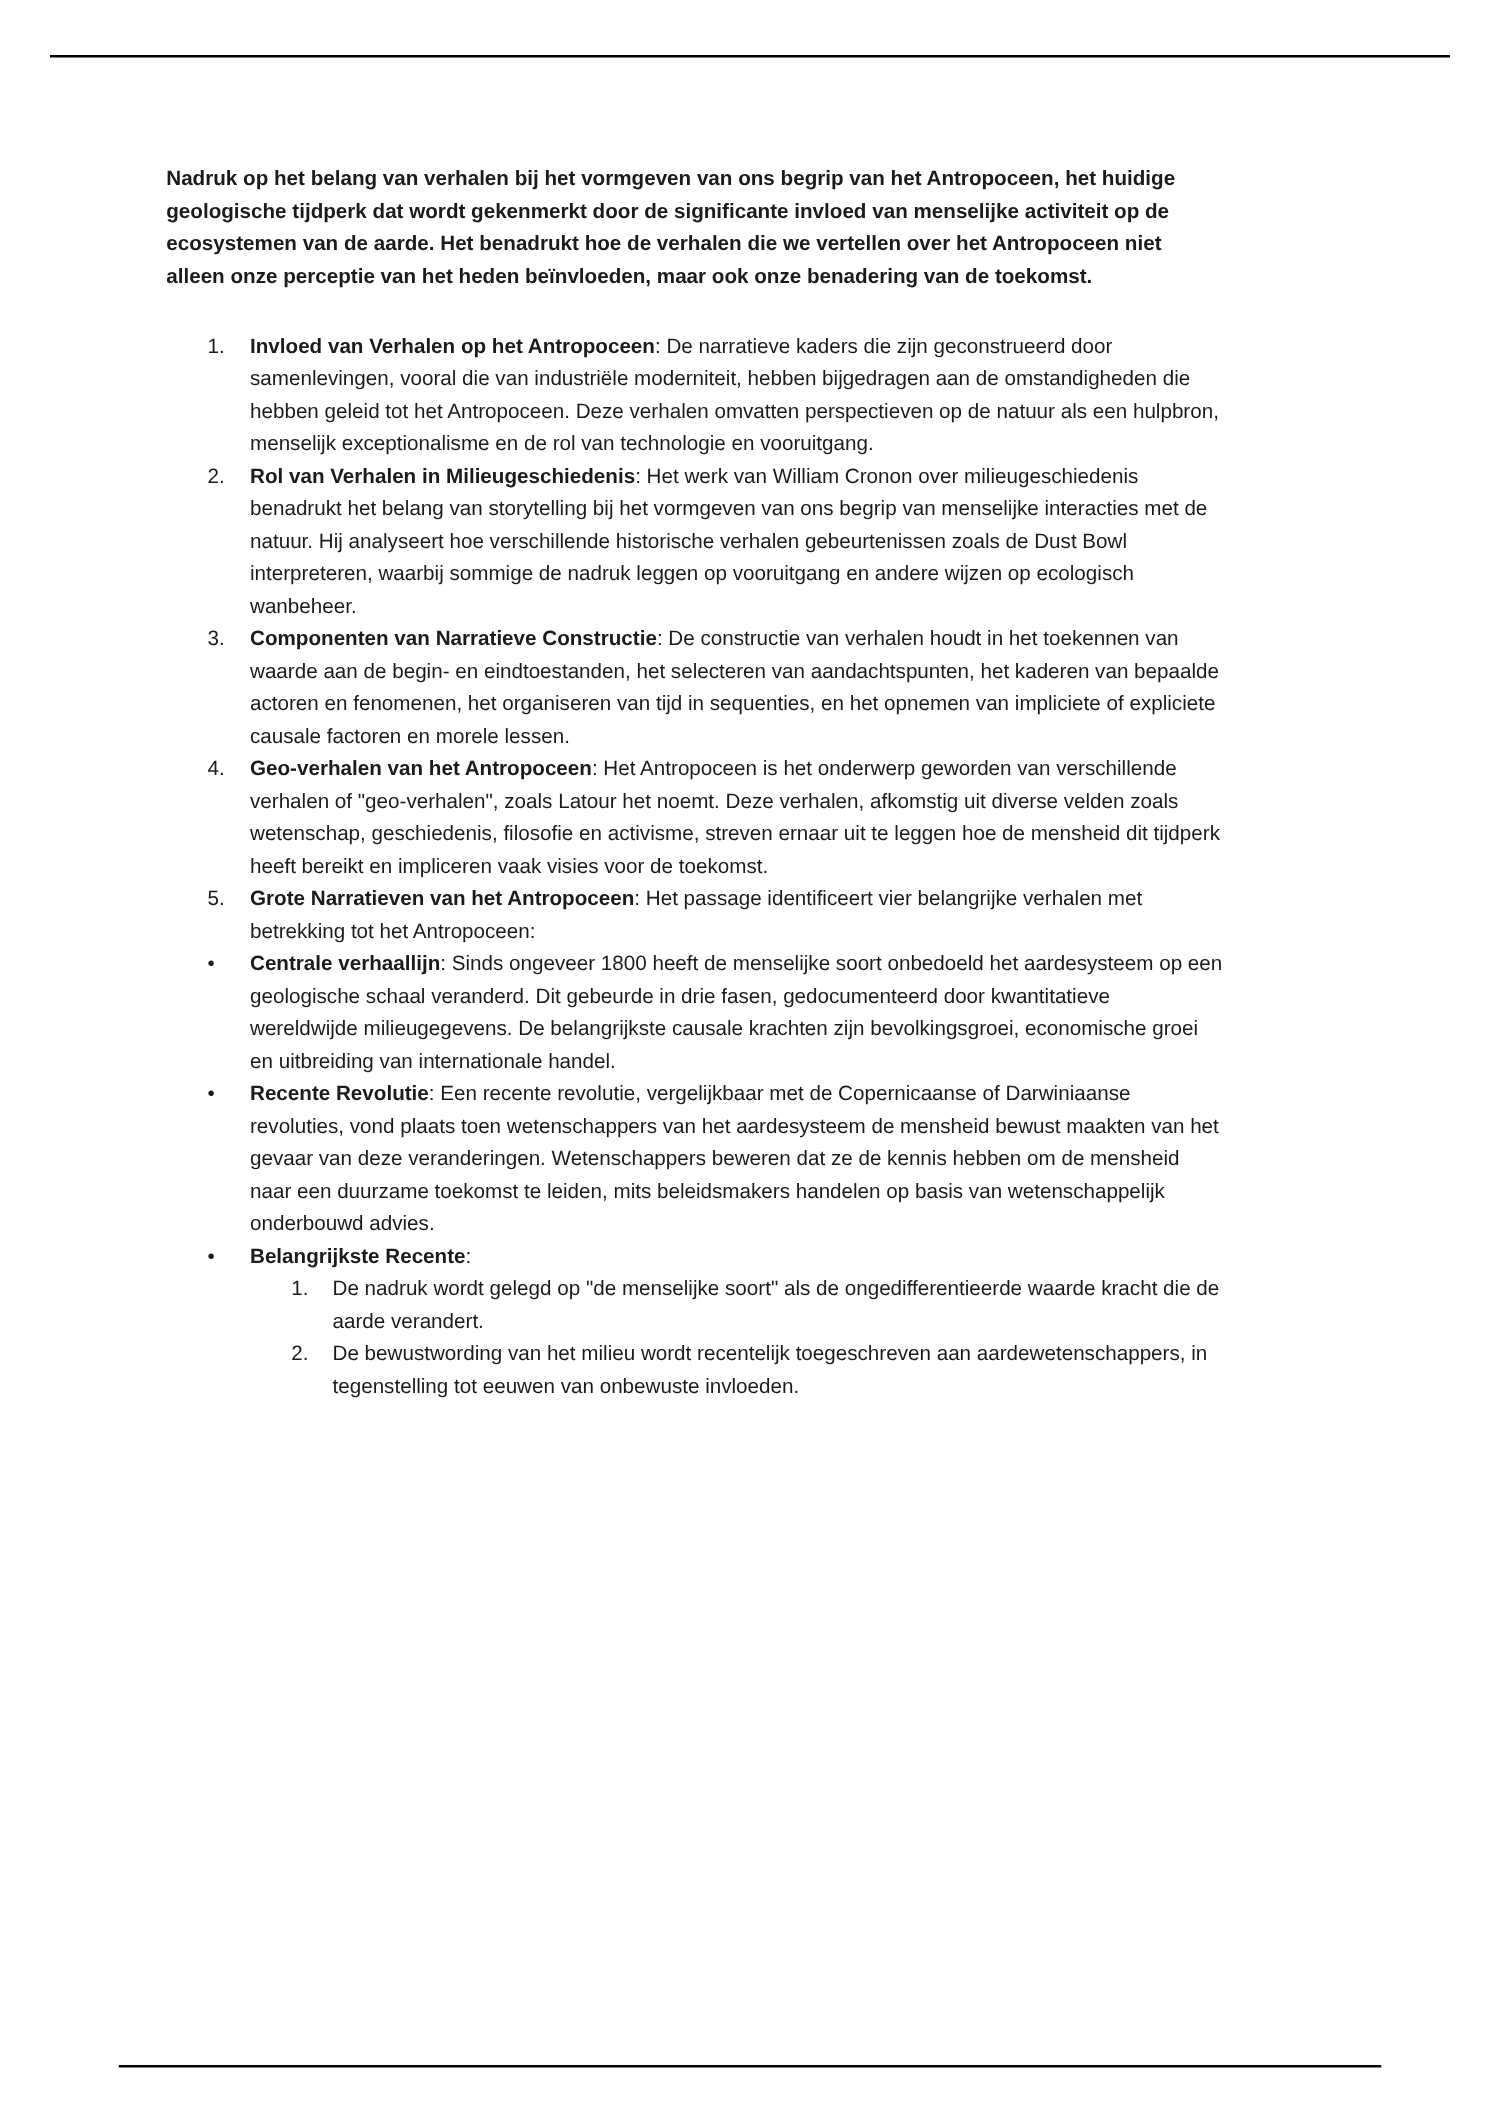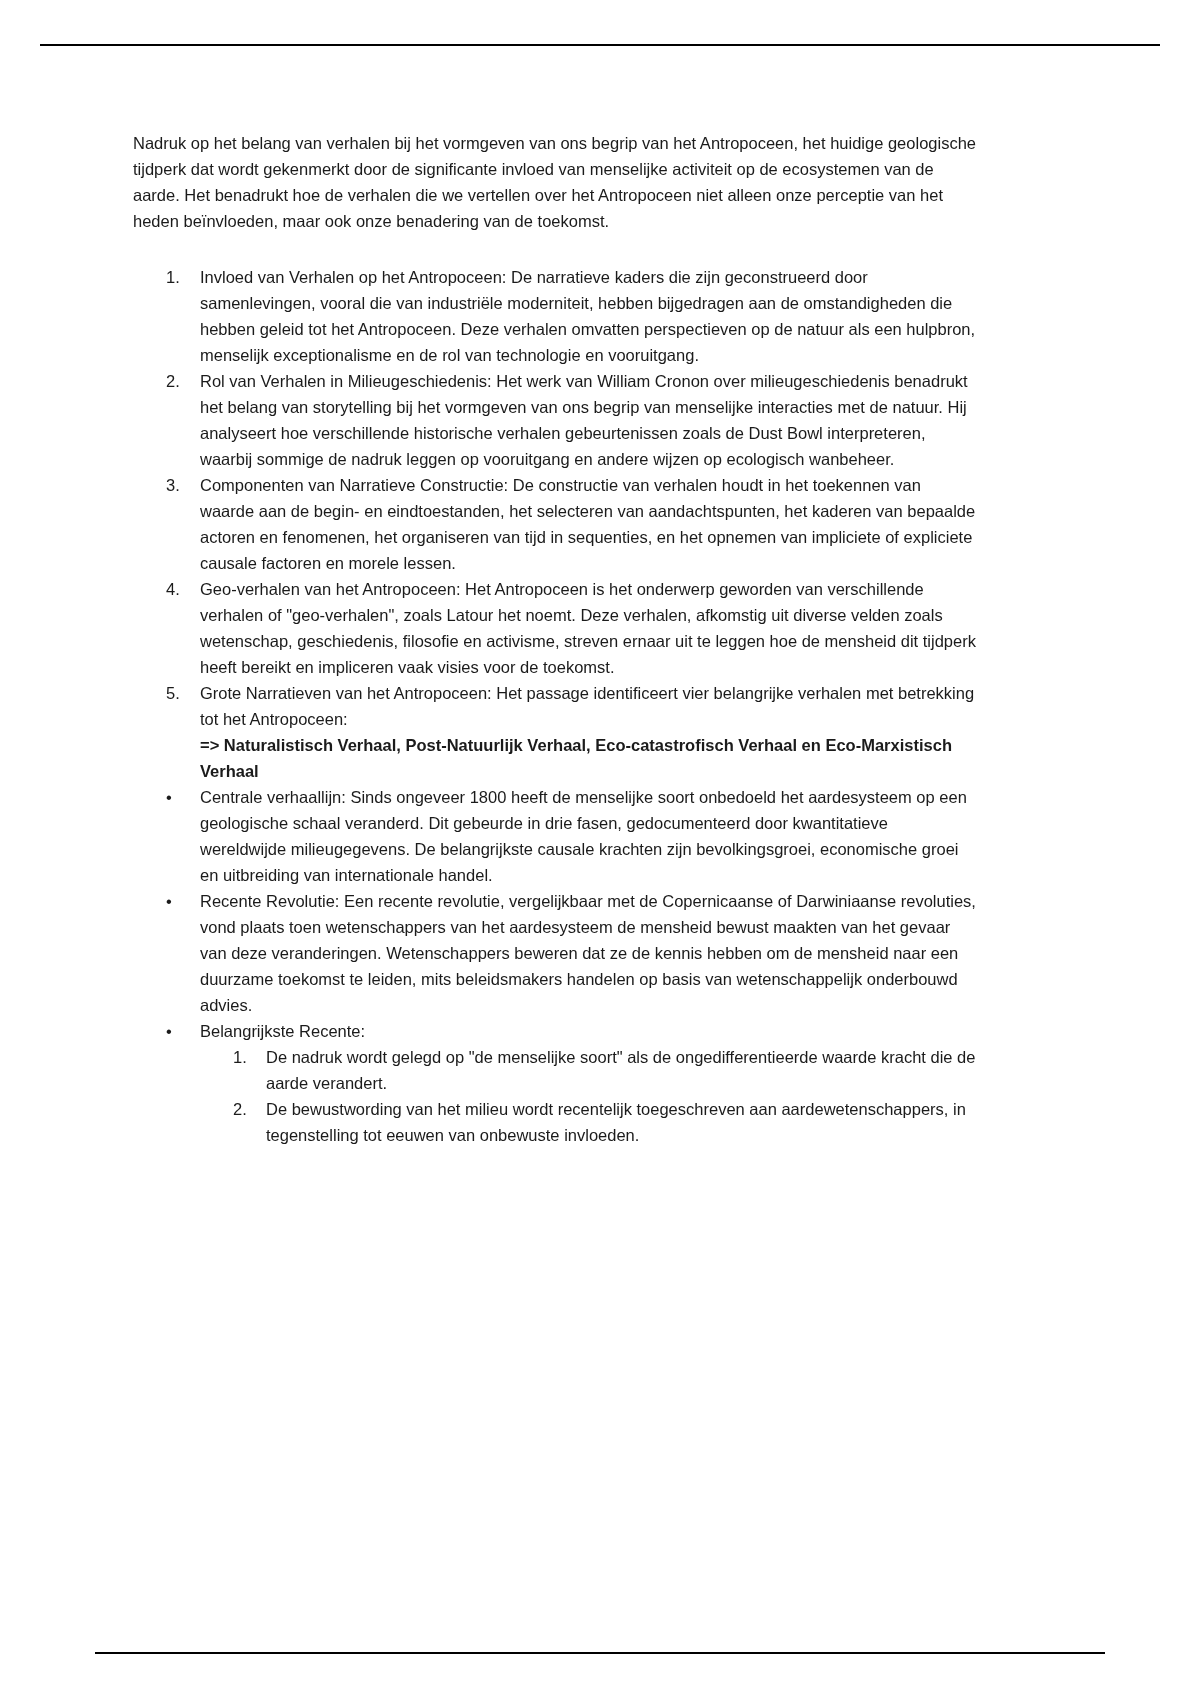--- a/index.html
+++ b/index.html
@@ -22,22 +22,22 @@
   .rule-bottom { top: 1652px; left: 95px; width: 1010px; }
 
   .content {
     position: absolute;
     top: 130px;
     left: 133px;
     width: 845px;
     font-size: 16.5px;
     line-height: 26px;
   }
-  .b { font-weight: normal; }
-  p.para { margin: 0; }
+  .b { font-weight: bold; }
+  p.para { margin: 0; font-weight: bold; }
   .closing { margin-top: 26px; }
 
   .numbered-list { margin-top: 30px; }
   .li {
     display: flex;
     align-items: flex-start;
   }
   .numbered-list > .li { padding-left: 33px; }
   .li > .marker {
     flex: none;
@@ -87,21 +87,20 @@
     </div>
 
     <div class="li">
       <span class="marker">4.</span>
       <span class="li-body"><span class="b">Geo-verhalen van het Antropoceen</span><span>: Het Antropoceen is het onderwerp geworden van verschillende verhalen of "geo-verhalen", zoals Latour het noemt. Deze verhalen, afkomstig uit diverse velden zoals wetenschap, geschiedenis, filosofie en activisme, streven ernaar uit te leggen hoe de mensheid dit tijdperk heeft bereikt en impliceren vaak visies voor de toekomst.</span></span>
     </div>
 
     <div class="li">
       <span class="marker">5.</span>
       <span class="li-body"><span class="b">Grote Narratieven van het Antropoceen</span><span>: Het passage identificeert vier belangrijke verhalen met betrekking tot het Antropoceen:</span>
-        <div class="highlight-line">=&gt; Naturalistisch Verhaal, Post-Natuurlijk Verhaal, Eco-catastrofisch Verhaal en Eco-Marxistisch Verhaal</div>
       </span>
     </div>
 
   </div>
 
 
 
   <div class="bullet-list">
 
     <div class="li">

